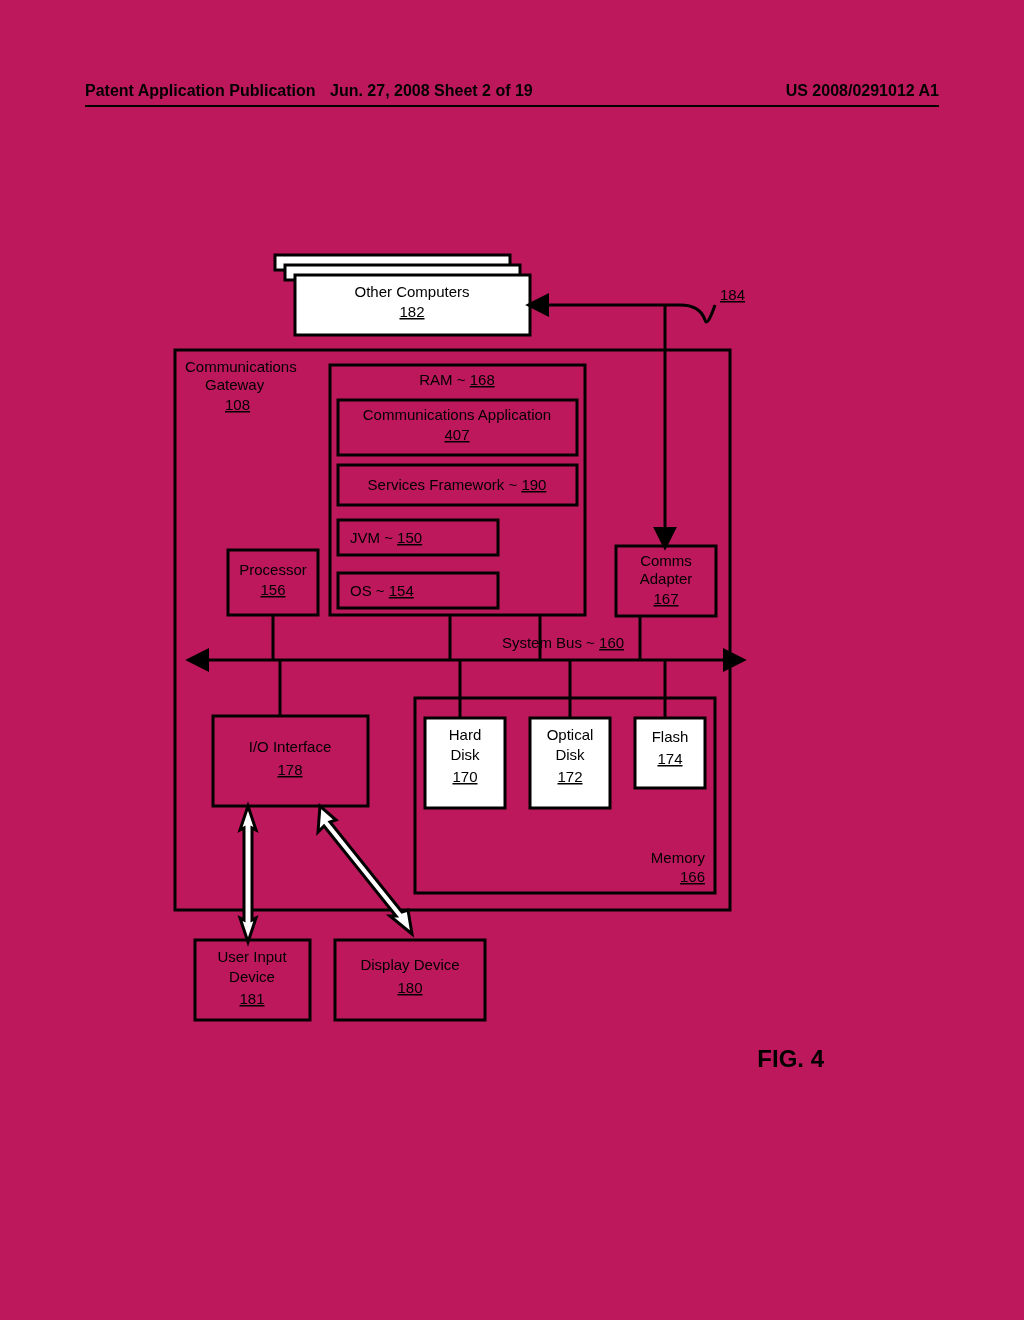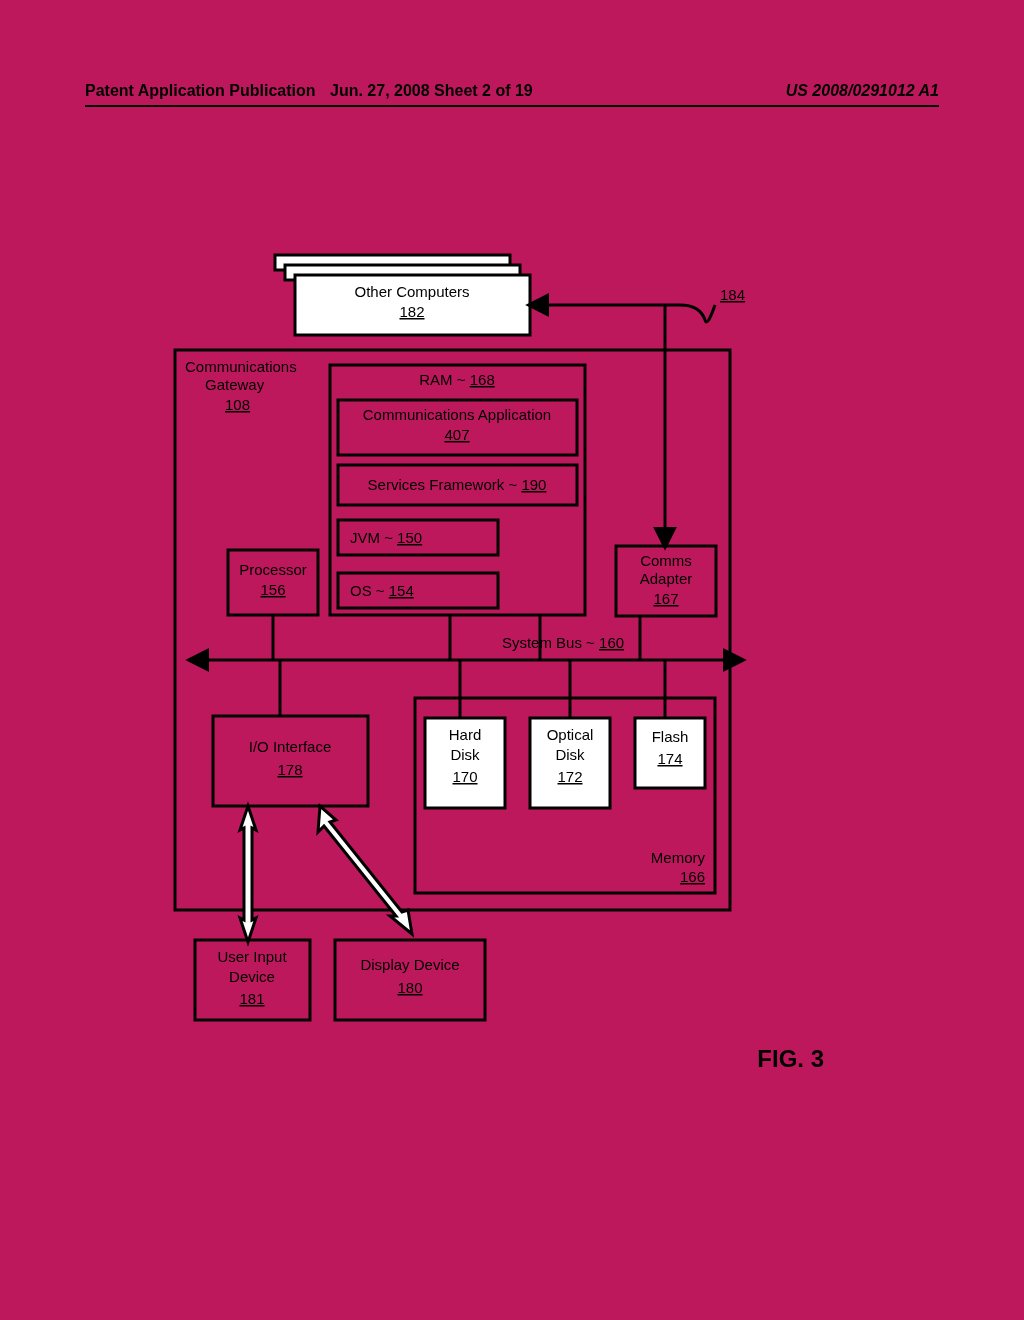--- a/index.html
+++ b/index.html
@@ -23,21 +23,21 @@
     border-top: 2px solid #000;
   }
   .header-text {
     position: absolute;
     top: 82px;
     font-size: 16px;
     font-weight: bold;
   }
   .hdr-left { left: 85px; }
   .hdr-mid  { left: 330px; }
-  .hdr-right{ right: 85px; text-align: right; font-style: italic; }
+  .hdr-right{ right: 85px; text-align: right; }
   svg {
     position: absolute;
     left: 0;
     top: 0;
   }
   text {
     font-family: Arial, Helvetica, sans-serif;
     fill: #000;
   }
   .fig-label {
@@ -159,14 +159,14 @@
     <rect x="195" y="940" width="115" height="80" fill="none" stroke="#000" stroke-width="3"></rect>
     <text x="252" y="962" font-size="15" text-anchor="middle">User Input</text>
     <text x="252" y="982" font-size="15" text-anchor="middle">Device</text>
     <text x="252" y="1004" font-size="15" text-anchor="middle" text-decoration="underline">181</text>
 
     <rect x="335" y="940" width="150" height="80" fill="none" stroke="#000" stroke-width="3"></rect>
     <text x="410" y="970" font-size="15" text-anchor="middle">Display Device</text>
     <text x="410" y="993" font-size="15" text-anchor="middle" text-decoration="underline">180</text>
   </svg>
 
-  <div class="fig-label">FIG. 3</div>
+  <div class="fig-label">FIG. 4</div>
 </div>
 
 </body></html>

